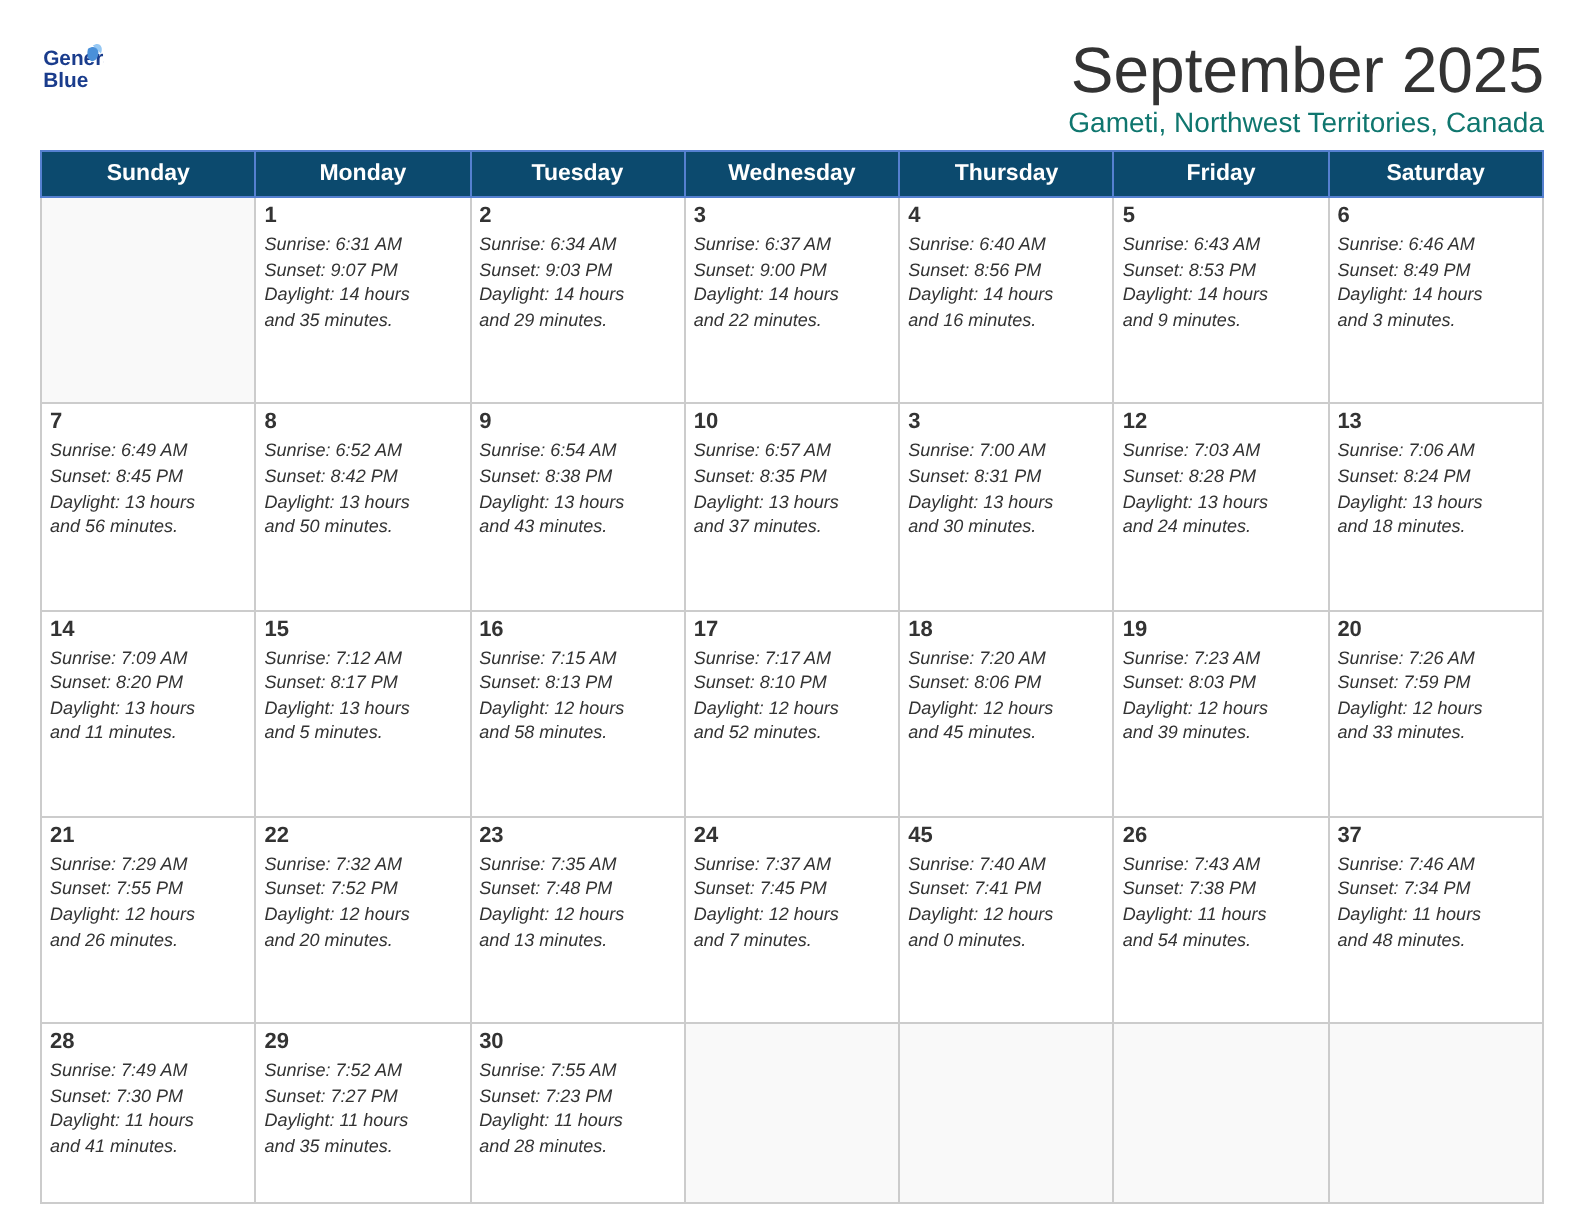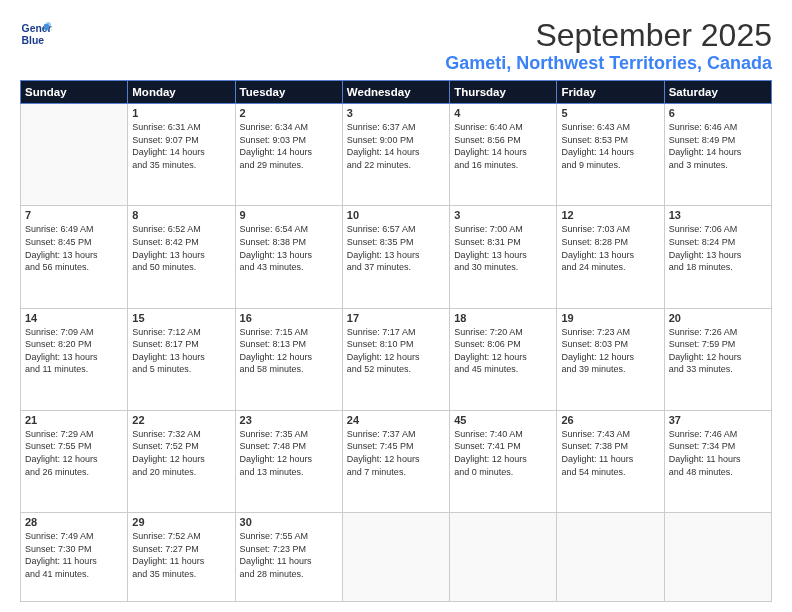--- a/index.html
+++ b/index.html
@@ -36,38 +36,37 @@
     .title-block {
       text-align: right;
     }
     .month-title {
       font-size: 32px;
       font-weight: normal;
       color: #333;
       line-height: 1.1;
     }
     .location {
-      font-size: 18px;
-      color: #3b82f6;
-      font-weight: bold;
+      font-size: 14px;
+      color: #0f766e;
     }
     .calendar {
       flex: 1;
       border: 1px solid #ccc;
       border-collapse: collapse;
       width: 100%;
       table-layout: fixed;
     }
     .calendar th {
-      background: #0f172a;
+      background: #0c4a6e;
       color: #fff;
       font-size: 11.5px;
       font-weight: bold;
       padding: 5px 4px;
-      text-align: left;
+      text-align: center;
       border: 1px solid #5580d0;
     }
     .calendar td {
       vertical-align: top;
       padding: 3px 4px;
       border: 1px solid #ccc;
       font-size: 9.5px;
       color: #333;
       height: 82px;
     }
@@ -77,20 +76,21 @@
     .day-num {
       font-size: 11px;
       font-weight: bold;
       display: block;
       margin-bottom: 2px;
     }
     .day-info {
       font-size: 9px;
       color: #333;
       line-height: 1.4;
+      font-style: italic;
     }
     .row-last td {
       height: 68px;
     }
   </style>
 </head>
 <body>
 
 <div class="page">
   <div class="header">

